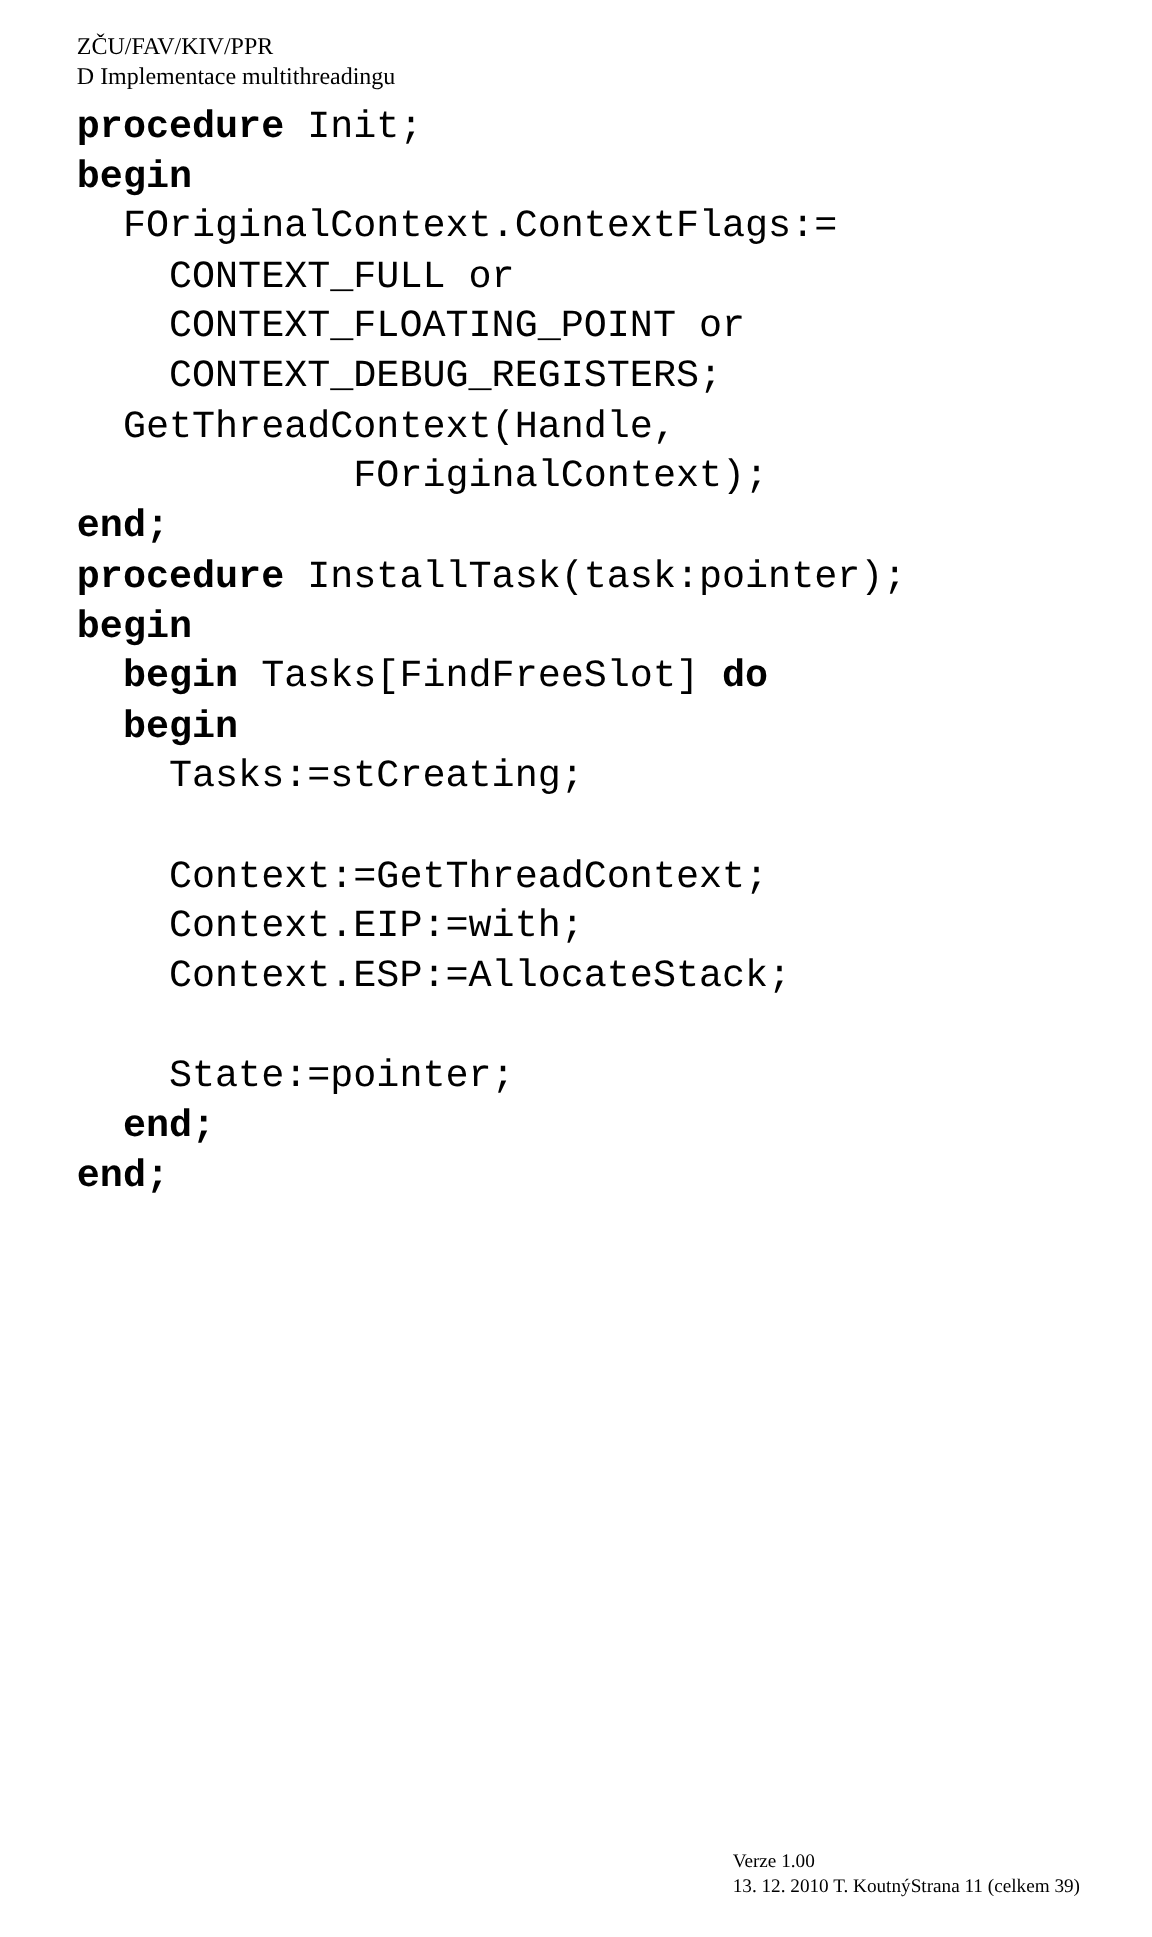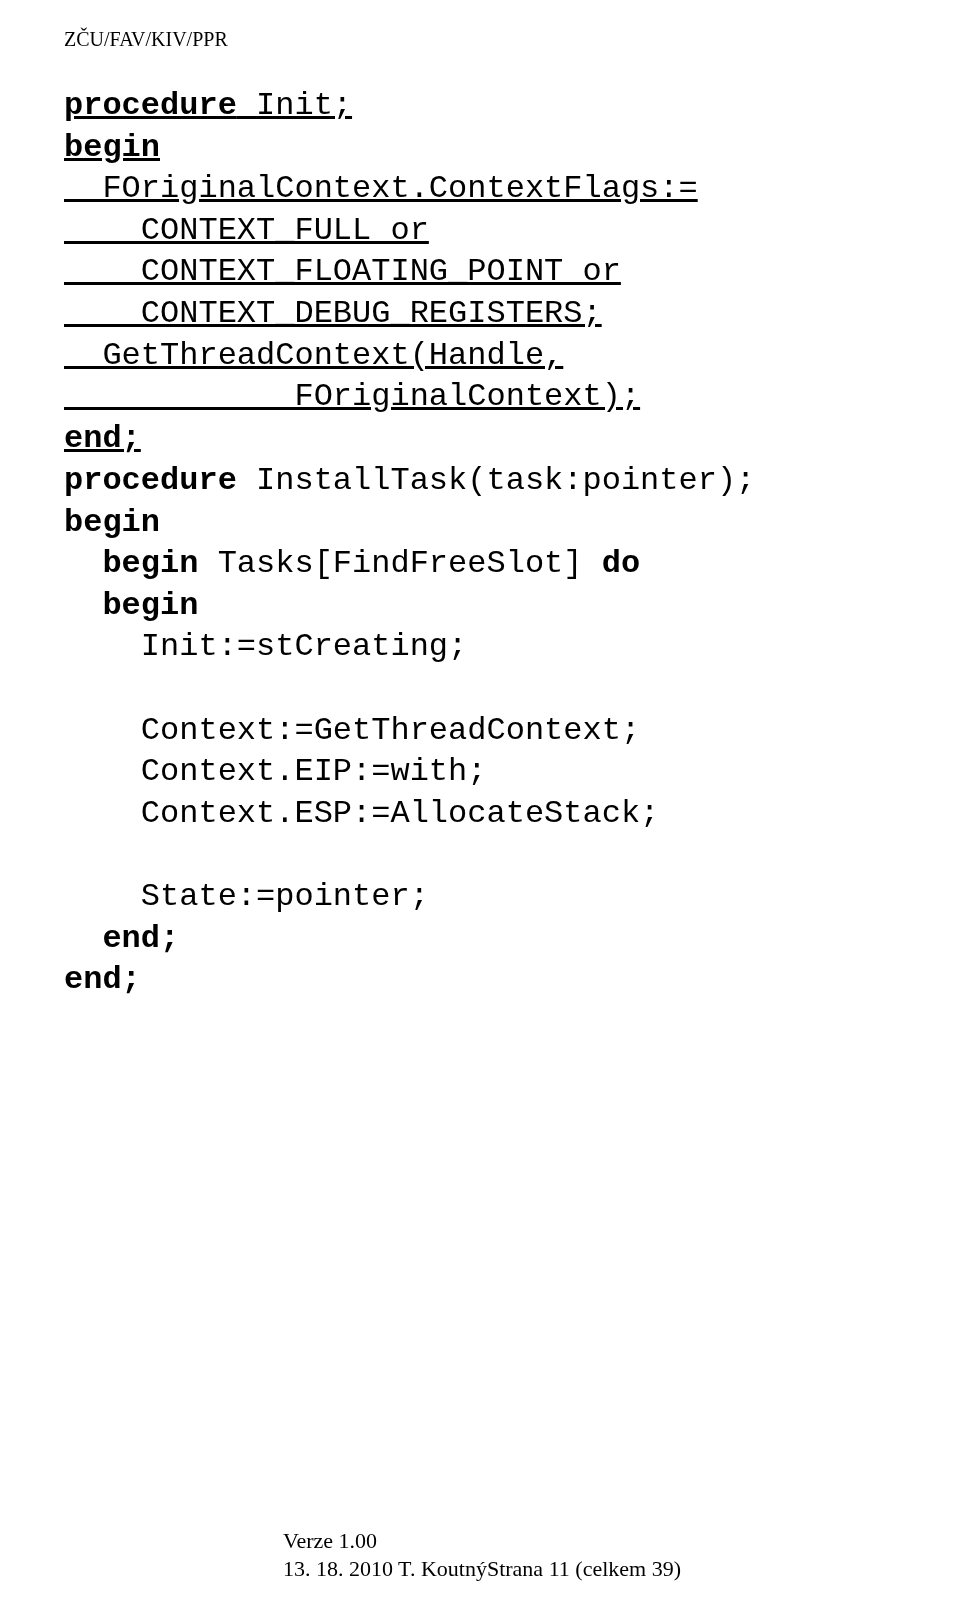--- a/index.html
+++ b/index.html
@@ -22,78 +22,78 @@
     .code-block {
       position: absolute;
       left: 64px;
       font-family: "Courier New", Courier, monospace;
       font-size: 32px;
       line-height: 1.3;
       white-space: pre;
     }
     .block-1 {
       top: 85px;
-      text-decoration: underline;
     }
     .block-2 {
       top: 460px;
     }
     .bold {
       font-weight: bold;
     }
     .footer {
       position: absolute;
       bottom: 30px;
       left: 64px;
       right: 60px;
-      font-size: 22px;
+      font-size: 16px;
       line-height: 1.3;
       display: flex;
-      justify-content: center;
+      justify-content: flex-end;
       align-items: flex-end;
     }
     .footer-left {
       text-align: left;
     }
     .footer-right {
       text-align: right;
     }
   </style>
 </head>
 <body>
 
 <div class="header">
   <div>ZČU/FAV/KIV/PPR</div>
+  <div>D Implementace multithreadingu</div>
 </div>
 
 <div class="code-block block-1"><span class="bold">procedure</span><span> Init;</span>
 <span class="bold">begin</span>
 <span>  FOriginalContext.ContextFlags:=</span>
 <span>    CONTEXT_FULL or</span>
 <span>    CONTEXT_FLOATING_POINT or</span>
 <span>    CONTEXT_DEBUG_REGISTERS;</span>
 <span>  GetThreadContext(Handle,</span>
 <span>            FOriginalContext);</span>
 <span class="bold">end;</span></div>
 
 <div class="code-block block-2"><span class="bold">procedure</span><span> InstallTask(task:pointer);</span>
 <span class="bold">begin</span>
 <span>  </span><span class="bold">begin</span><span> Tasks[FindFreeSlot] </span><span class="bold">do</span>
 <span class="bold">  begin</span>
-<span>    Init:=stCreating;</span>
+<span>    Tasks:=stCreating;</span>
 <span></span>
 <span>    Context:=GetThreadContext;</span>
 <span>    Context.EIP:=with;</span>
 <span>    Context.ESP:=AllocateStack;</span>
 <span></span>
 <span>    State:=pointer;</span>
 <span class="bold">  end;</span>
 <span class="bold">end;</span></div>
 
 <div class="footer">
   <div class="footer-left">
     <div>Verze 1.00</div>
-    <div>13. 18. 2010 T. Koutný</div>
+    <div>13. 12. 2010 T. Koutný</div>
   </div>
   <div class="footer-right">
     <div>Strana 11 (celkem 39)</div>
   </div>
 </div>
 
 </body></html>

